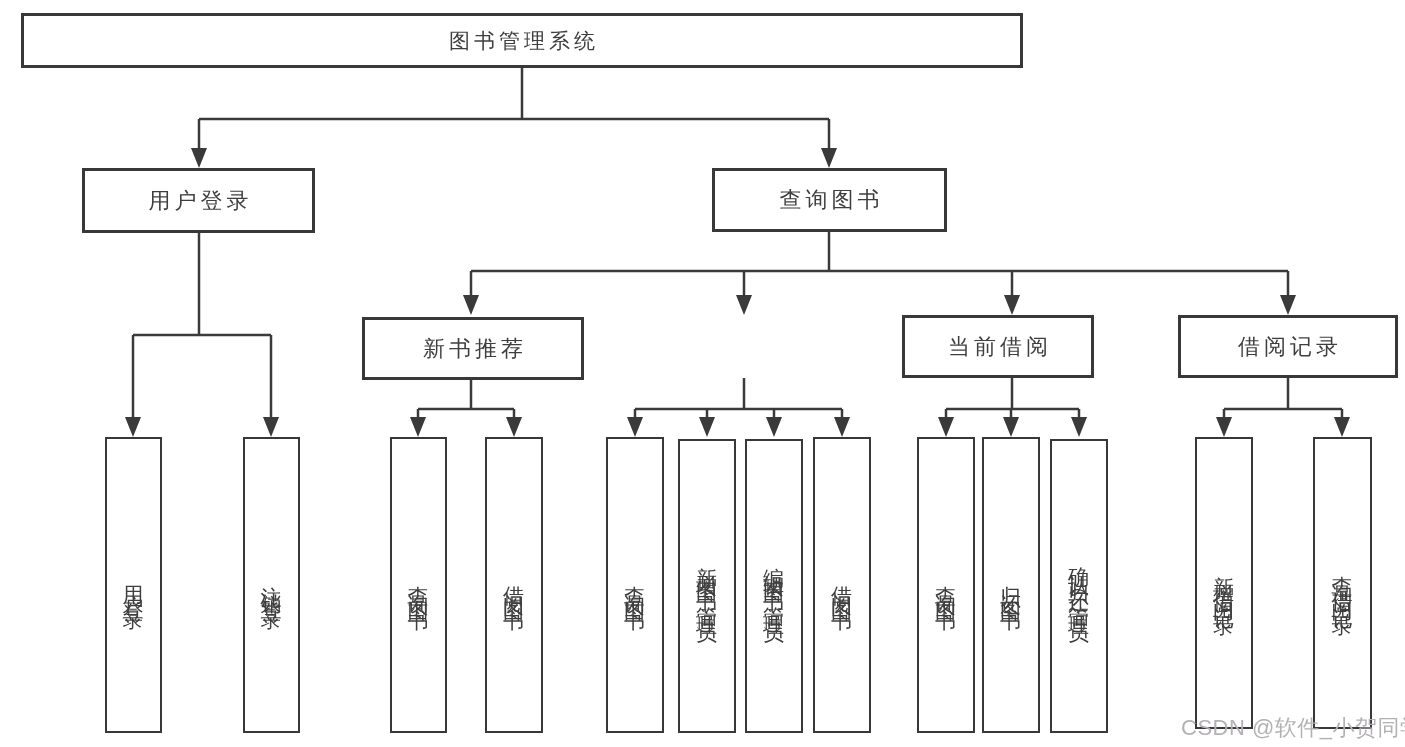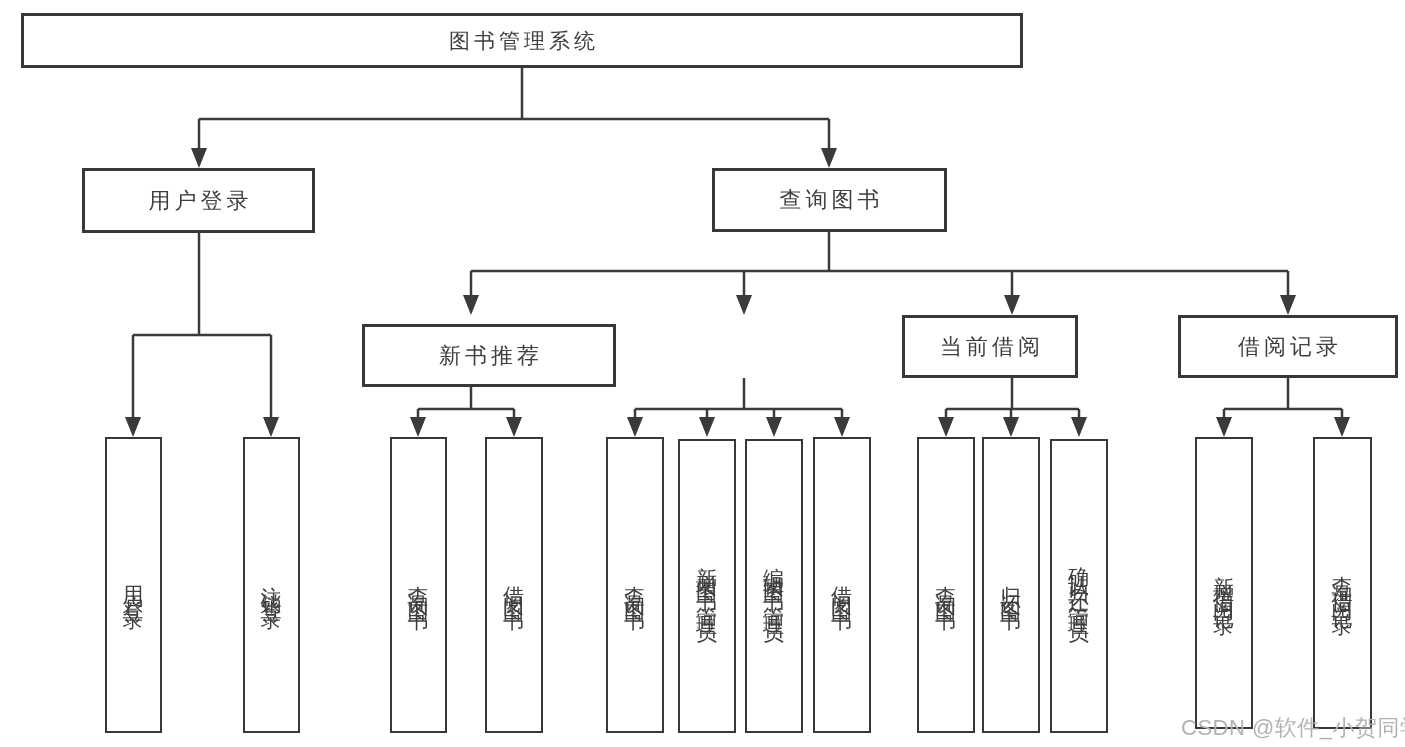--- a/index.html
+++ b/index.html
@@ -142,24 +142,24 @@
     <span class="label">图书管理系统</span>
   </div>
 
   <div class="node" style="left:82px;top:168px;width:233px;height:65px">
     <span class="label">用户登录</span>
   </div>
   <div class="node" style="left:712px;top:168px;width:235px;height:64px">
     <span class="label">查询图书</span>
   </div>
 
-  <div class="node" style="left:362px;top:324px;width:254px;height:63px">
+  <div class="node" style="left:362px;top:317px;width:222px;height:63px">
     <span class="label">新书推荐</span>
   </div>
-  <div class="node" style="left:902px;top:315px;width:176px;height:63px">
+  <div class="node" style="left:902px;top:315px;width:192px;height:63px">
     <span class="label">当前借阅</span>
   </div>
   <div class="node" style="left:1178px;top:315px;width:220px;height:63px">
     <span class="label">借阅记录</span>
   </div>
 
   <div class="node leaf" style="left:105px;top:437px;width:57px;height:296px">
     <span class="label">用户登录</span>
   </div>
   <div class="node leaf" style="left:243px;top:437px;width:57px;height:296px">

